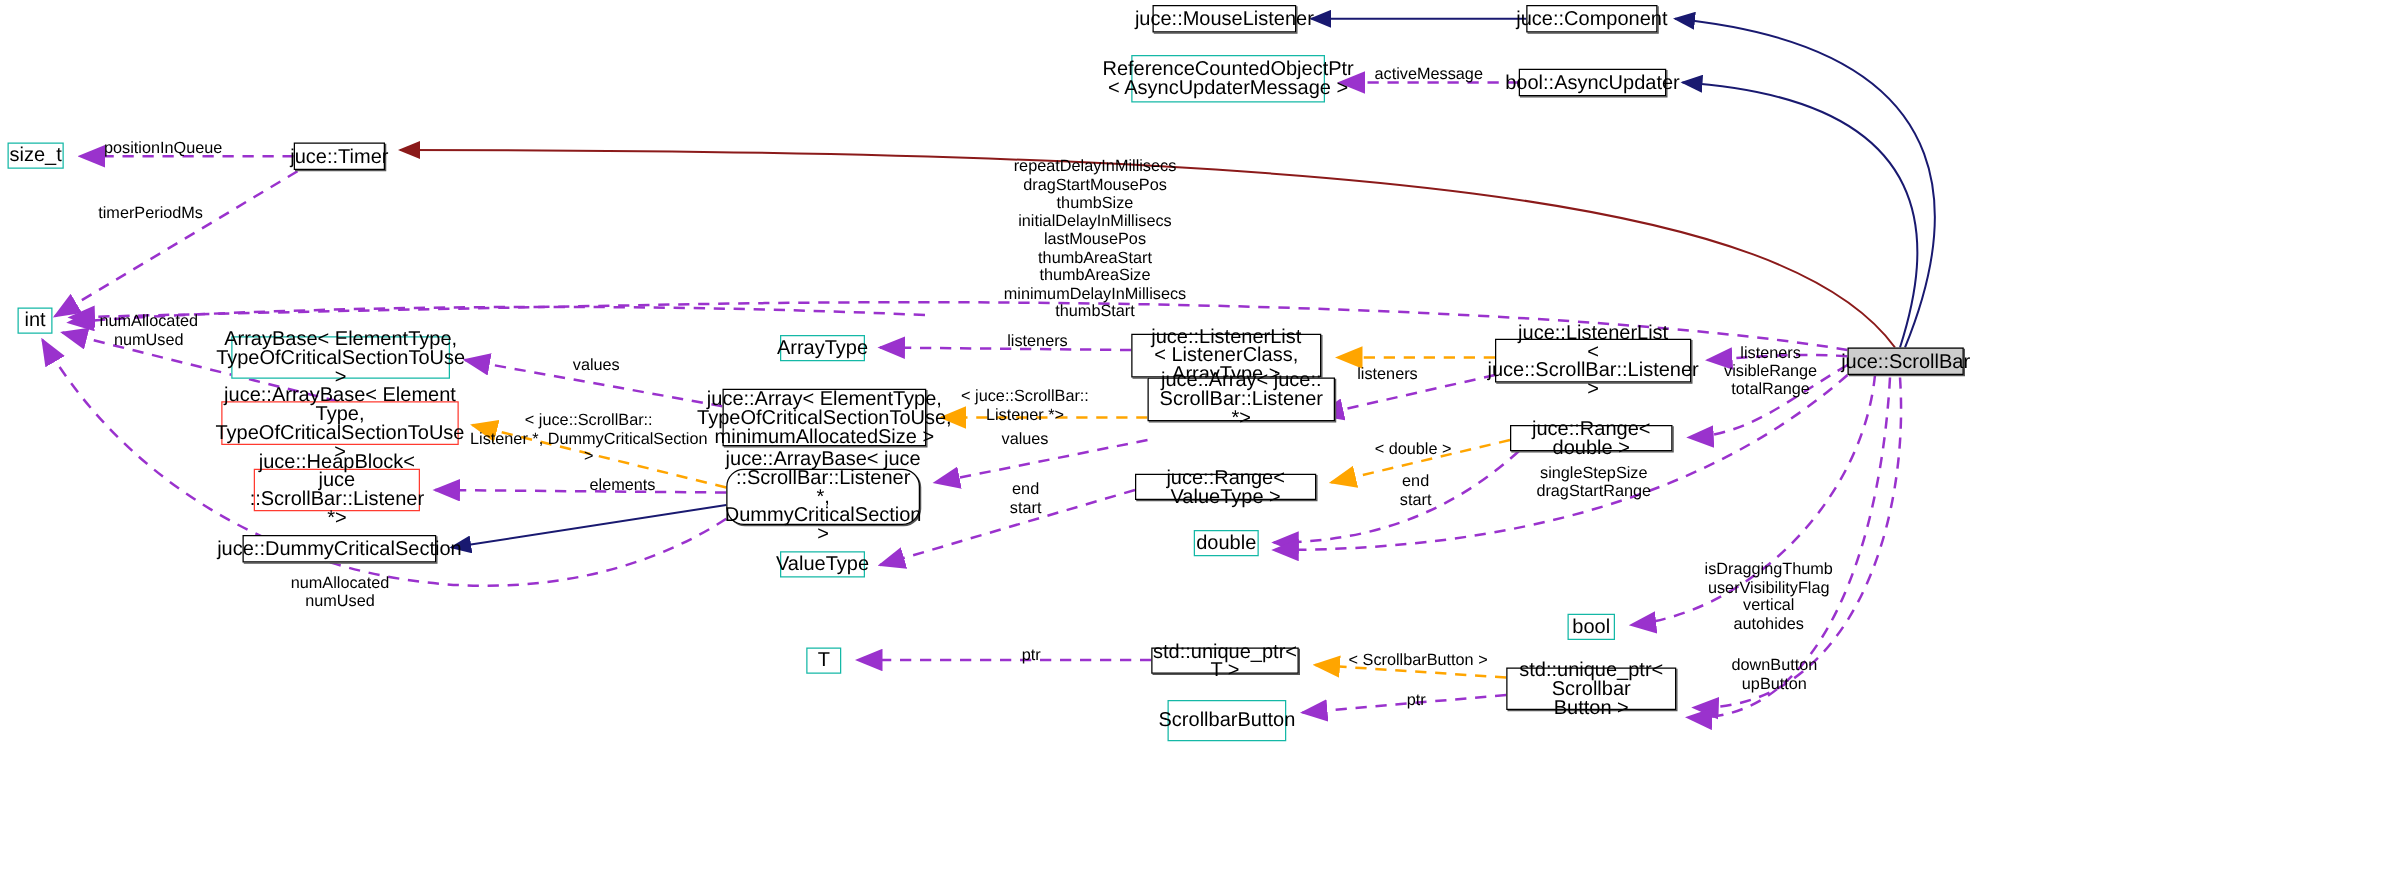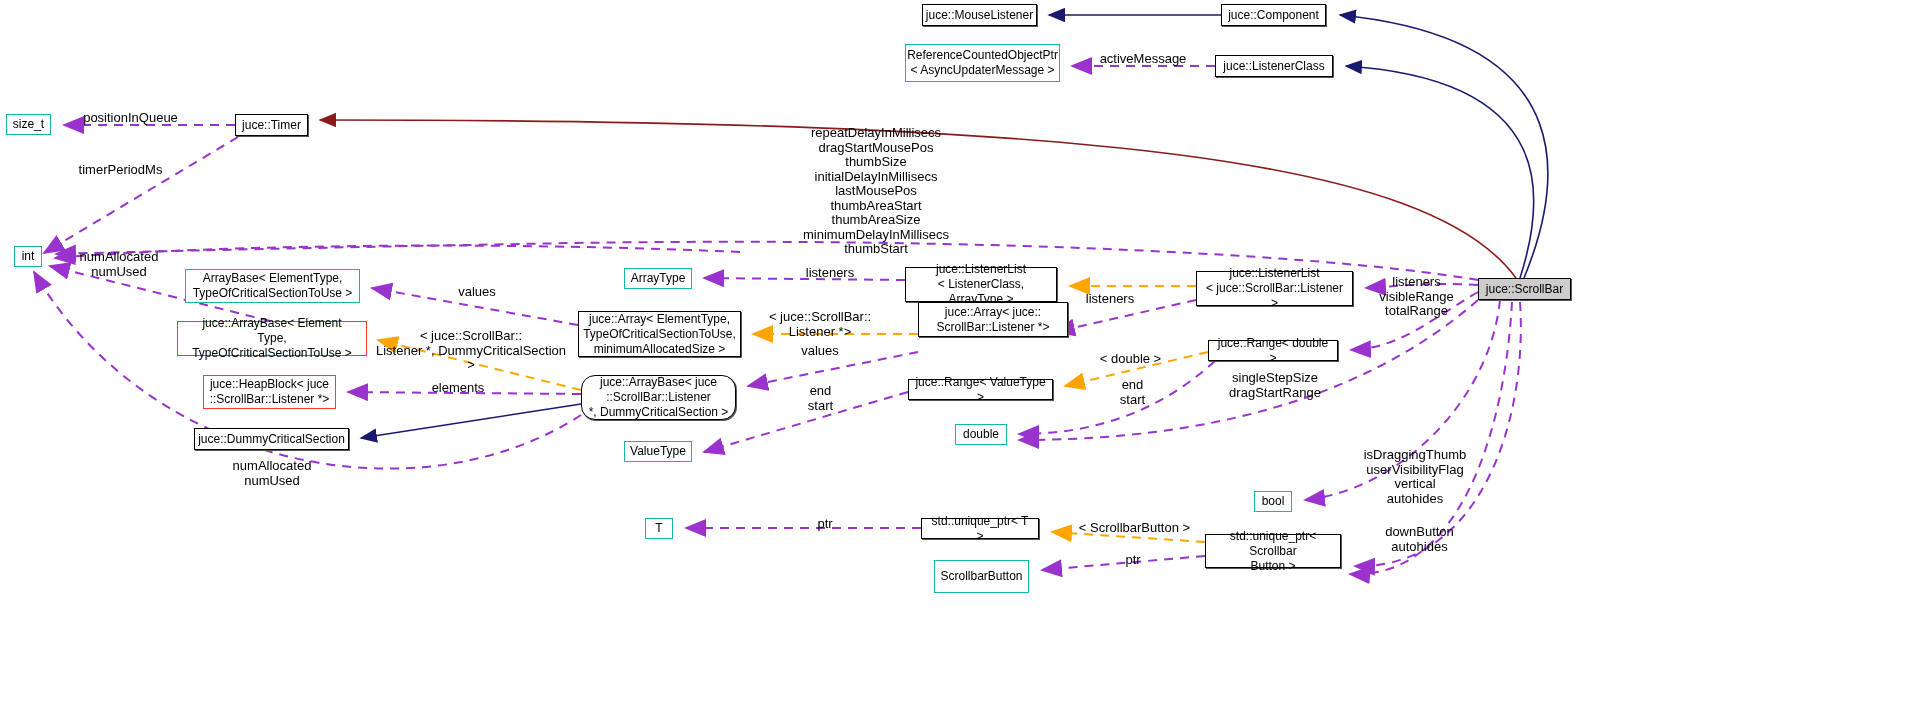--- a/index.html
+++ b/index.html
@@ -1,21 +1,21 @@
 <!DOCTYPE html>
 <html><head>
 <meta charset="utf-8">
 <style>
   html,body{margin:0;padding:0;background:#ffffff;}
   body{font-family:"Liberation Sans","DejaVu Sans",sans-serif;}
   #canvas{position:relative;width:1909px;height:713px;background:#ffffff;overflow:hidden;}
   svg#edges{position:absolute;left:0;top:0;width:1909px;height:713px;pointer-events:none;}
 
   .node{position:absolute;box-sizing:border-box;display:flex;align-items:center;justify-content:center;
-        text-align:center;background:#ffffff;font-size:12px;line-height:15px;color:#000000;
+        text-align:center;background:#ffffff;font-size:16px;line-height:15px;color:#000000;
         white-space:pre-line;padding:2px 5px;}
   .n-thin{border:1px solid #14b8a6;}
   .n-bold{border:1px solid #000000;box-shadow:1px 1px 0 0 #555;}
   .n-red{border:1px solid #ff3b30;}
   .n-self{border:1px solid #000000;background:#cccccc;box-shadow:1px 1px 0 0 #555;}
 
   .elabel{position:absolute;font-size:13px;line-height:14.5px;color:#000000;text-align:center;
           white-space:pre-line;}
 </style>
 </head>
@@ -102,21 +102,21 @@
     <path d="M1520,302 C1528,420 1480,570 1355,566" stroke="#9a32cd" stroke-width="2" stroke-dasharray="9,7" fill="none" marker-end="url(#ar-purple)"></path>
 
     <path d="M1512,302 C1505,430 1460,580 1350,574" stroke="#9a32cd" stroke-width="2" stroke-dasharray="9,7" fill="none" marker-end="url(#ar-purple)"></path>
   </svg>
 
   <div id="nodes">
       <div class="node n-bold" style="left: 922px; top: 4px; width: 115px; height: 22px;">juce::MouseListener</div>
       <div class="node n-bold" style="left: 1221px; top: 4px; width: 105px; height: 22px;">juce::Component</div>
       <div class="node n-thin" style="left: 905px; top: 44px; width: 155px; height: 38px;">ReferenceCountedObjectPtr
 &lt; AsyncUpdaterMessage &gt;</div>
-      <div class="node n-bold" style="left: 1215px; top: 55px; width: 118px; height: 22px;">juce::ListenerClass</div>
+      <div class="node n-bold" style="left: 1215px; top: 55px; width: 118px; height: 22px;">bool::AsyncUpdater</div>
       <div class="node n-thin" style="left: 6px; top: 114px; width: 45px; height: 21px;">size_t</div>
       <div class="node n-bold" style="left: 235px; top: 114px; width: 73px; height: 22px;">juce::Timer</div>
       <div class="node n-thin" style="left: 14px; top: 246px; width: 28px; height: 21px;">int</div>
       <div class="node n-thin" style="left: 185px; top: 269px; width: 175px; height: 34px;">ArrayBase&lt; ElementType,
  TypeOfCriticalSectionToUse &gt;</div>
       <div class="node n-red" style="left: 177px; top: 321px; width: 190px; height: 35px;">juce::ArrayBase&lt; Element
 Type, TypeOfCriticalSectionToUse &gt;</div>
       <div class="node n-red" style="left: 203px; top: 375px; width: 133px; height: 34px;">juce::HeapBlock&lt; juce
 ::ScrollBar::Listener *&gt;</div>
       <div class="node n-bold" style="left: 194px; top: 428px; width: 155px; height: 22px;">juce::DummyCriticalSection</div>
@@ -165,32 +165,32 @@
       <div class="elabel" style="left: 1080px; top: 292px; width: 60px;">listeners</div>
       <div class="elabel" style="left: 760px; top: 310px; width: 120px;">&lt; juce::ScrollBar::
 Listener *&gt;</div>
       <div class="elabel" style="left: 376px; top: 329px; width: 190px;">&lt; juce::ScrollBar::
 Listener *, DummyCriticalSection &gt;</div>
       <div class="elabel" style="left: 1369px; top: 275px; width: 95px;">listeners
 visibleRange
 totalRange</div>
       <div class="elabel" style="left: 795px; top: 344px; width: 50px;">values</div>
       <div class="elabel" style="left: 1093px; top: 352px; width: 75px;">&lt; double &gt;</div>
-      <div class="elabel" style="left: 424px; top: 381px; width: 68px; text-align: center;">elements</div>
+      <div class="elabel" style="left: 464px; top: 381px; width: 68px; text-align: center;">elements</div>
       <div class="elabel" style="left: 798px; top: 384px; width: 45px;">end
 start</div>
       <div class="elabel" style="left: 1110px; top: 378px; width: 45px;">end
 start</div>
       <div class="elabel" style="left: 1220px; top: 371px; width: 110px;">singleStepSize
 dragStartRange</div>
       <div class="elabel" style="left: 223px; top: 459px; width: 98px;">numAllocated
 numUsed</div>
       <div class="elabel" style="left: 1360px; top: 448px; width: 110px;">isDraggingThumb
 userVisibilityFlag
 vertical
 autohides</div>
       <div class="elabel" style="left: 810px; top: 517px; width: 30px;">ptr</div>
       <div class="elabel" style="left: 1072px; top: 521px; width: 125px;">&lt; ScrollbarButton &gt;</div>
       <div class="elabel" style="left: 1377px; top: 525px; width: 85px;">downButton
-autohides</div>
+upButton</div>
       <div class="elabel" style="left: 1118px; top: 553px; width: 30px;">ptr</div>
     </div>
 </div>
 
 </body></html>

